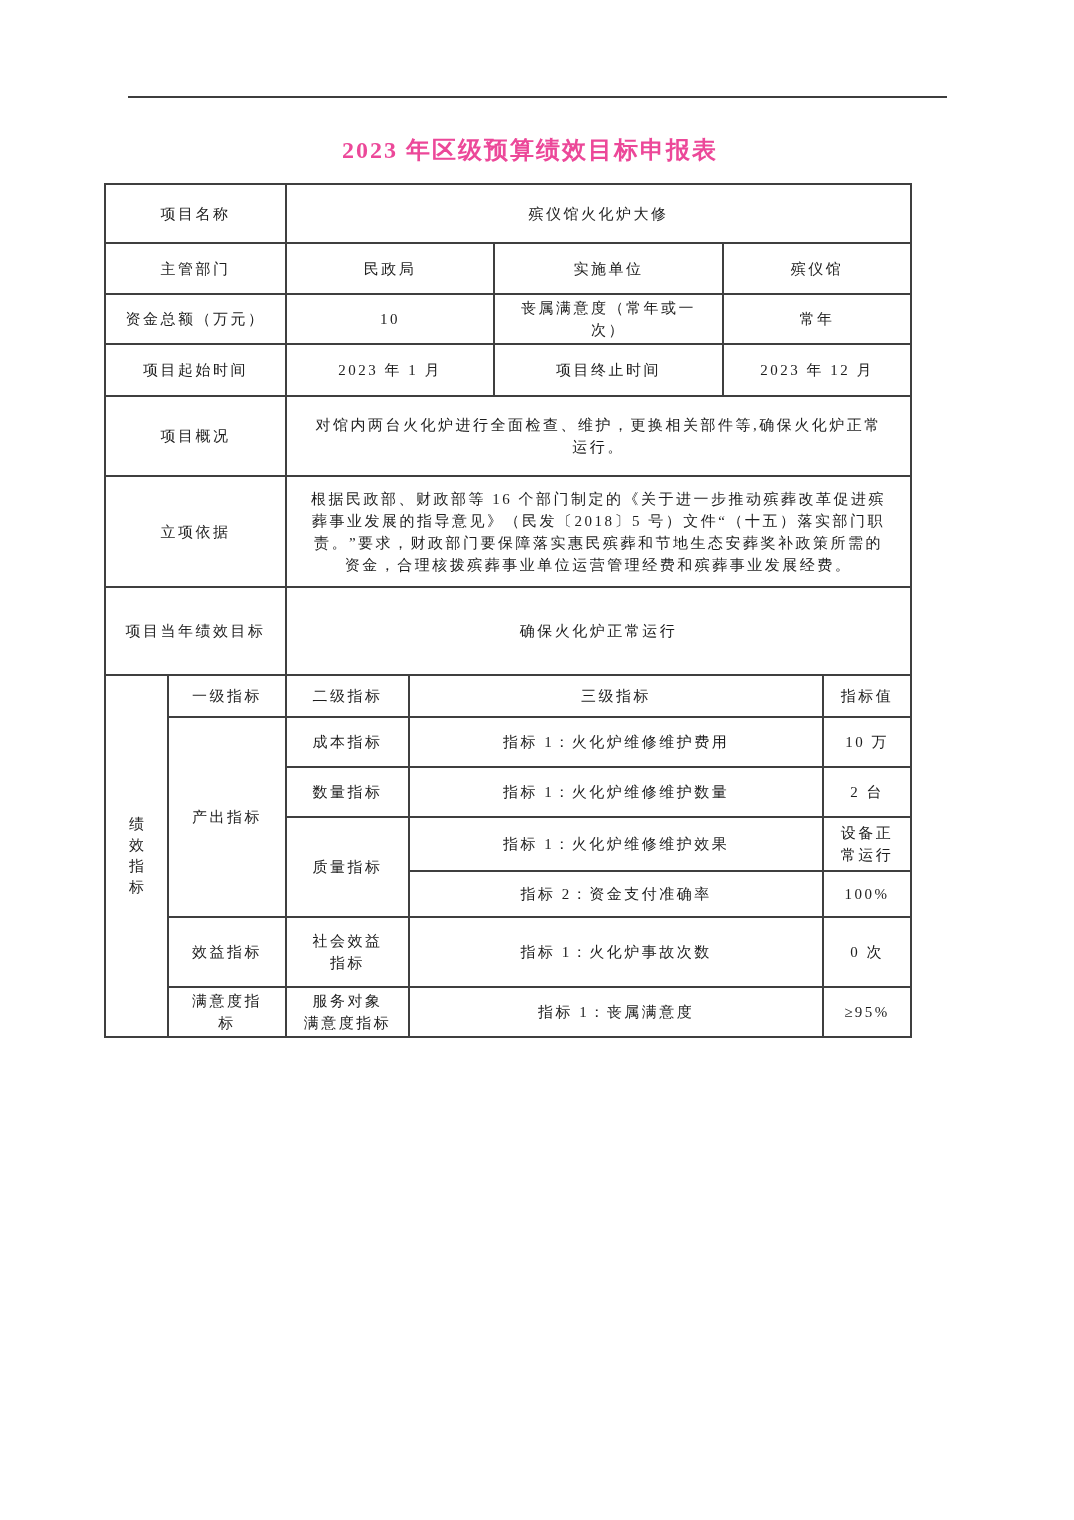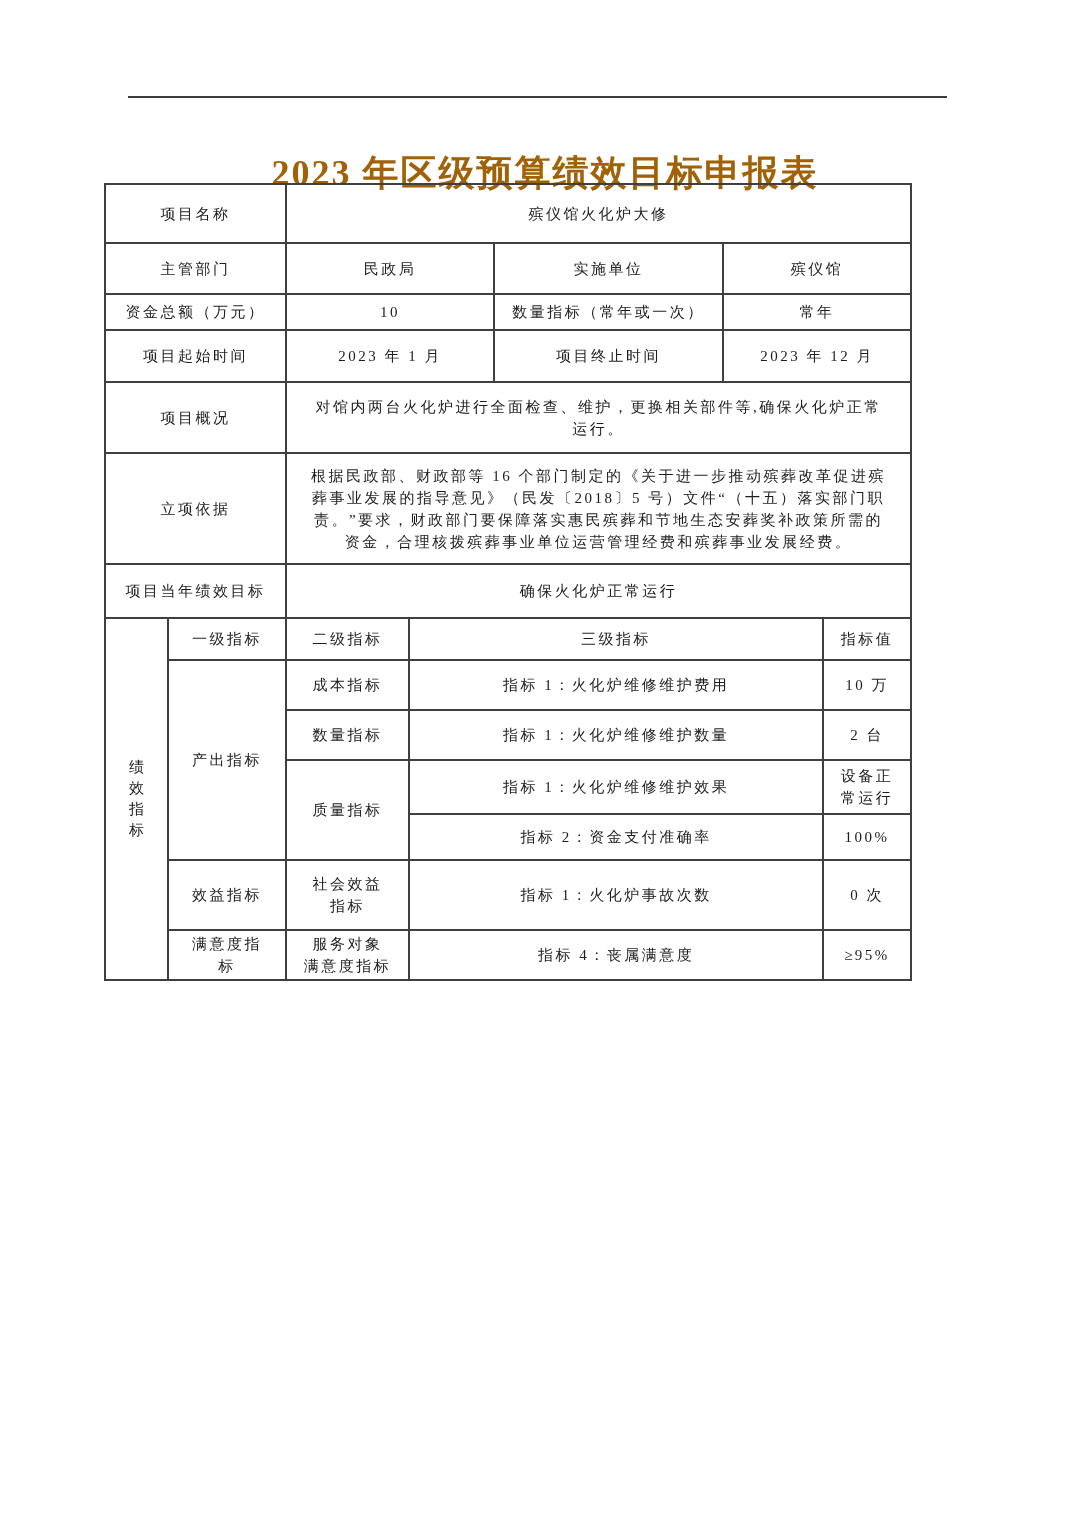--- a/index.html
+++ b/index.html
@@ -22,26 +22,26 @@
     top: 96px;
     width: 819px;
     height: 2px;
     background: #3d3d3d;
   }
   .title {
     position: absolute;
     top: 134px;
     left: 0;
     width: 1060px;
-    margin: 15px;
+    margin: 0;
     text-align: center;
-    font-size: 36px;
+    font-size: 24px;
     font-weight: bold;
     letter-spacing: 2px;
-    color: #a16207;
+    color: #ec4899;
   }
   table.form {
     position: absolute;
     left: 104px;
     top: 183px;
     width: 806px;
     border-collapse: collapse;
     table-layout: fixed;
   }
   table.form td {
@@ -110,46 +110,46 @@
     <tr style="height:51px">
       <td colspan="2">主管部门</td>
       <td colspan="2">民政局</td>
       <td>实施单位</td>
       <td colspan="2">殡仪馆</td>
     </tr>
 
     <tr style="height:36px">
       <td colspan="2">资金总额（万元）</td>
       <td colspan="2">10</td>
-      <td>数量指标（常年或一次）</td>
+      <td>丧属满意度（常年或一次）</td>
       <td colspan="2">常年</td>
     </tr>
 
     <tr style="height:52px">
       <td colspan="2">项目起始时间</td>
       <td colspan="2">2023 年 1 月</td>
       <td>项目终止时间</td>
       <td colspan="2">2023 年 12 月</td>
     </tr>
 
-    <tr style="height:71px">
+    <tr style="height:80px">
       <td colspan="2">项目概况</td>
       <td colspan="5" class="para pre">对馆内两台火化炉进行全面检查、维护，更换相关部件等,确保火化炉正常
 运行。</td>
     </tr>
 
     <tr style="height:111px">
       <td colspan="2">立项依据</td>
       <td colspan="5" class="para pre">根据民政部、财政部等 16 个部门制定的《关于进一步推动殡葬改革促进殡
 葬事业发展的指导意见》（民发〔2018〕5 号）文件“（十五）落实部门职
 责。”要求，财政部门要保障落实惠民殡葬和节地生态安葬奖补政策所需的
 资金，合理核拨殡葬事业单位运营管理经费和殡葬事业发展经费。</td>
     </tr>
 
-    <tr style="height:54px">
+    <tr style="height:88px">
       <td colspan="2">项目当年绩效目标</td>
       <td colspan="5" class="para">确保火化炉正常运行</td>
     </tr>
 
     <tr style="height:42px">
       <td rowspan="7" class="vert">
         <div class="vtext">绩效指标</div>
       </td>
       <td>一级指标</td>
       <td>二级指标</td>
@@ -187,19 +187,19 @@
       <td class="pre">社会效益
 指标</td>
       <td colspan="3" class="left">指标 1：火化炉事故次数</td>
       <td>0 次</td>
     </tr>
 
     <tr style="height:43px">
       <td>满意度指标</td>
       <td class="pre">服务对象
 满意度指标</td>
-      <td colspan="3" class="left">指标 4：丧属满意度</td>
+      <td colspan="3" class="left">指标 1：丧属满意度</td>
       <td>≥95%</td>
     </tr>
 
   </tbody>
     </table>
 </div>
 
 </body></html>

